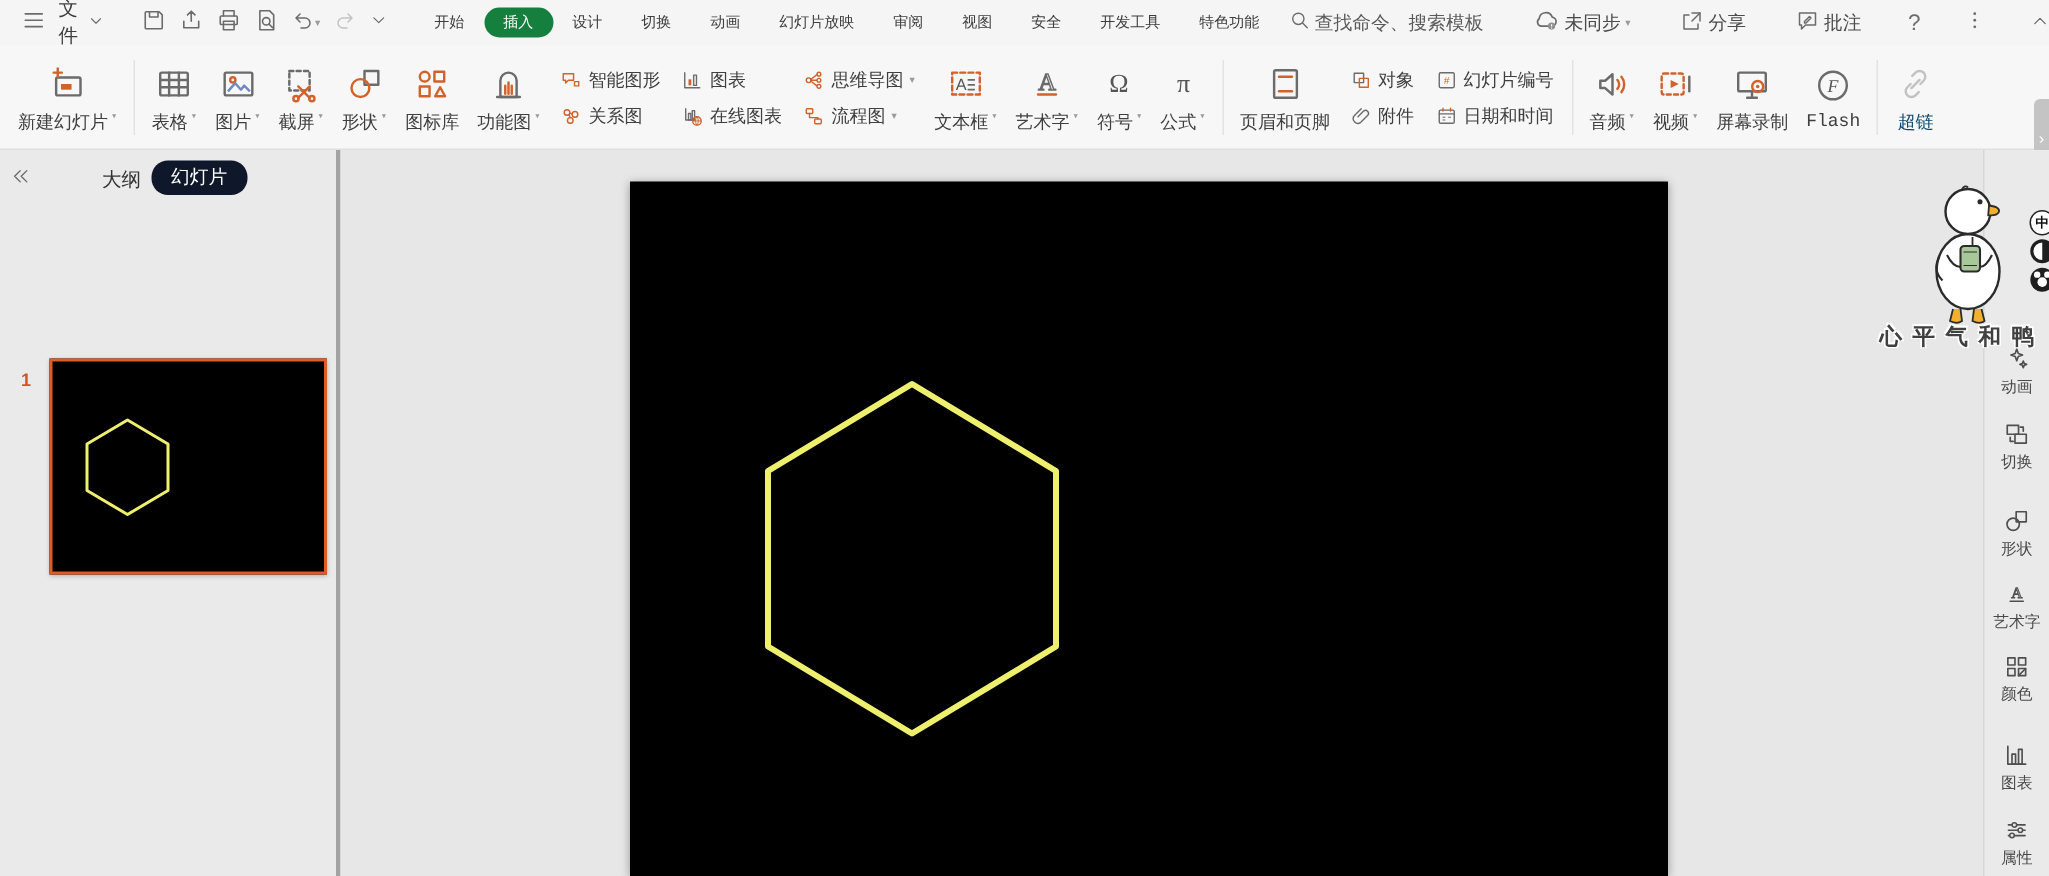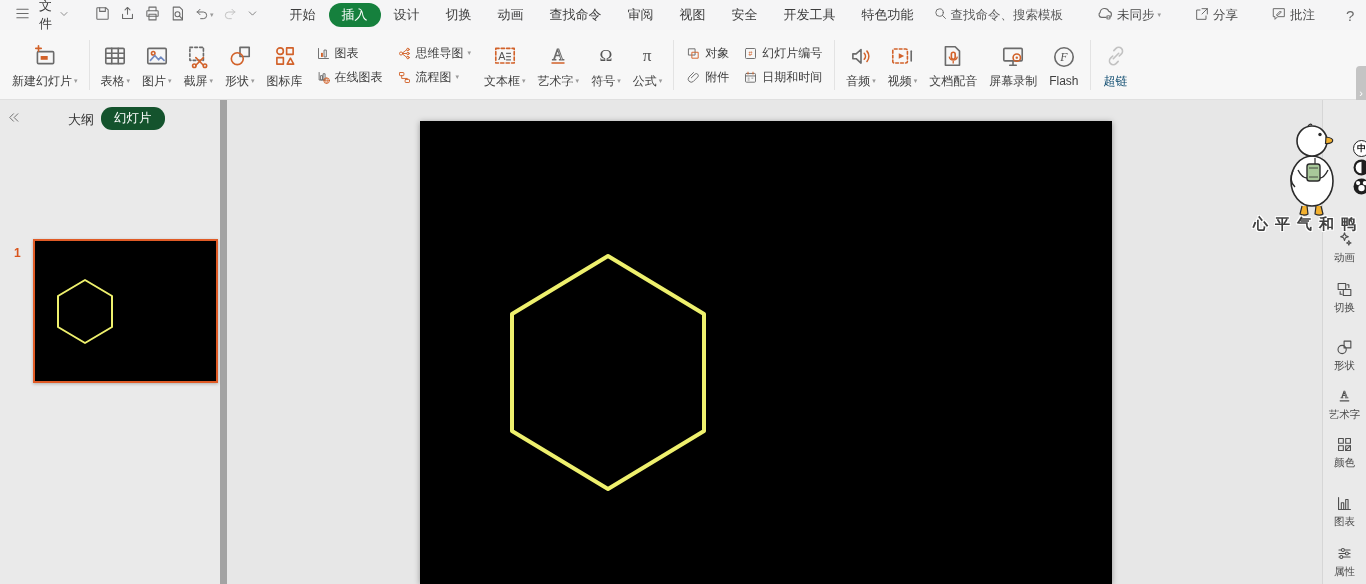--- a/index.html
+++ b/index.html
@@ -6,50 +6,50 @@
   html,body { width:1366px; height:584px; overflow:hidden; }
   body { font-family:"Liberation Sans","DejaVu Sans",sans-serif; font-size:12px; color:#3d3d3d;
          background:#e7e7e7; position:relative; }
 
   
   .topbar { height:30px; background:#f5f5f6; display:flex; align-items:center; padding:0 10px 0 10px; }
   .tb-ic { display:flex; align-items:center; justify-content:center; padding:2px 4px; border-radius:3px; }
   .file-lbl { font-size:13px; margin:0 2px 0 4px; }
   .tb-sep { width:1px; height:16px; background:#dcdcdc; margin:0 8px; }
   .tab-strip { display:flex; align-items:center; margin-left:14px; }
-  .tab { padding:3px 13px; font-size:13px; border-radius:12px; white-space:nowrap; }
+  .tab { padding:3px 13px; font-size:10px; border-radius:12px; white-space:nowrap; }
   .tab.active { background:#15803d; color:#fff; }
   .tb-right { margin-left:auto; display:flex; align-items:center; gap:21px; }
   .tb-grp { display:flex; align-items:center; gap:3px; font-size:12.5px; color:#4a4a4a; padding:2px 6px; white-space:nowrap; }
   .ph { color:#5a5a5a; }
   .mini-dd { font-size:7px; color:#9a9a9a; }
 
   
   .ribbon { position:absolute; top:30px; left:0; right:0; height:70px; background:#f7f7f7;
             border-bottom:1px solid #e0e0e0; display:flex; align-items:stretch; padding:3px 14px 2px 6px; }
   .rsep { width:1px; background:#e3e3e3; margin:7px 5px; }
   .big { display:flex; flex-direction:column; align-items:center; justify-content:center; gap:2px;
          padding:2px 6px; border-radius:3px; }
   .bigicon { height:30px; display:flex; align-items:center; }
-  .lbl { font-size:12px; color:#3f3f3f; white-space:nowrap; display:flex; align-items:center; gap:2px; }
+  .lbl { font-size:12px; color:#3f3f3f; white-space:nowrap; display:flex; align-items:flex-start; gap:2px;font-family:Liberation Mono, monospace; }
   .colcell { display:flex; flex-direction:column; justify-content:center; gap:5px; padding:0 5px; }
   .smallbtn { display:flex; align-items:center; gap:4px; font-size:12px; color:#3f3f3f; white-space:nowrap; border-radius:3px; padding:1px 2px; }
   .dis .lbl, .dis.smallbtn { color:#0c4a6e; }
   .big.dis { overflow:hidden; width:40px; }
   .ribbon-expand { position:absolute; right:0; top:36px; width:10px; height:54px; background:#c4c4c4;
                    border-radius:4px 0 0 4px; display:flex; align-items:center; justify-content:center;
                    color:#fff; font-size:11px; }
 
   
   .left-panel { position:absolute; top:100px; left:0; width:227px; bottom:0; background:#eaeaea;
-                border-right:7px solid #a3a3a3; }
+                border-right:3px solid #a3a3a3; }
   .panel-tabs { position:relative; height:40px; }
   .collapse-btn { position:absolute; left:6px; top:10px; }
   .ptab-outline { position:absolute; left:68px; top:11px; font-size:13px; color:#333; }
-  .ptab-slides { position:absolute; left:101px; top:7px; font-size:12.5px; background:#14532d; color:#fff;
+  .ptab-slides { position:absolute; left:101px; top:7px; font-size:12.5px; background:#0f172a; color:#fff;
                  padding:3px 13px; border-radius:11px; }
   .slide-num { position:absolute; left:14px; top:146px; color:#d9541c; font-weight:bold; font-size:12px; }
   .thumb { position:absolute; left:33px; top:139px; width:185px; height:144px; background:#000;
            border:2px solid #e05b26; box-shadow:0 1px 3px rgba(0,0,0,.25); }
 
   .canvas-area { position:absolute; top:100px; left:227px; right:44px; bottom:0; background:#e7e7e7; }
   .slide { position:absolute; left:193px; top:21px; width:692px; height:463px; background:#000;
            box-shadow:0 1px 6px rgba(0,0,0,.35); }
 
   .right-sidebar { position:absolute; top:100px; right:0; width:44px; bottom:0; background:#eaeaea;
@@ -124,21 +124,21 @@
           <path d="M6 9l6 6 6-6" fill="none" stroke="#6b6b6b" stroke-width="1.5" stroke-linecap="round" stroke-linejoin="round"></path>
         </svg></span>
     </span>
 
   <div class="tab-strip">
       <div class="tab">开始</div>
       <div class="tab active">插入</div>
       <div class="tab">设计</div>
       <div class="tab">切换</div>
       <div class="tab">动画</div>
-      <div class="tab">查找命令</div>
+      <div class="tab">幻灯片放映</div>
       <div class="tab">审阅</div>
       <div class="tab">视图</div>
       <div class="tab">安全</div>
       <div class="tab">开发工具</div>
       <div class="tab">特色功能</div>
     </div>
 
   <div class="tb-right">
     <span class="tb-grp">
       <span><svg width="15" height="15" viewBox="0 0 24 24">
@@ -261,20 +261,51 @@
           <circle cx="7.5" cy="7.5" r="3" fill="none" stroke="#d2622a" stroke-width="1.5" stroke-linecap="round" stroke-linejoin="round"></circle>
           <rect x="13.5" y="4.5" width="6" height="6" fill="none" stroke="#d2622a" stroke-width="1.5" stroke-linecap="round" stroke-linejoin="round"></rect>
           <rect x="4.5" y="13.5" width="6" height="6" fill="none" stroke="#d2622a" stroke-width="1.5" stroke-linecap="round" stroke-linejoin="round"></rect>
           <path d="M17 14l3 5.5h-6z" fill="none" stroke="#d2622a" stroke-width="1.5" stroke-linecap="round" stroke-linejoin="round"></path>
         </svg>
       </span>
       <span class="lbl">
         <span>图标库</span>
       </span>
     </div>
+    <div class="big">
+      <span class="bigicon">
+        <svg width="26" height="26" viewBox="0 0 24 24">
+          <path d="M7 20V10a5 5 0 0 1 10 0v10z" fill="none" stroke="#6b6b6b" stroke-width="1.5" stroke-linecap="round" stroke-linejoin="round"></path>
+          <path d="M10 13v5M12 11v7M14 13v5" fill="none" stroke="#d2622a" stroke-width="1.5" stroke-linecap="round" stroke-linejoin="round"></path>
+          <path d="M5 20h14" fill="none" stroke="#6b6b6b" stroke-width="1.5" stroke-linecap="round" stroke-linejoin="round"></path>
+        </svg>
+      </span>
+      <span class="lbl">
+        <span>功能图</span>
+        <span class="mini-dd">▾</span>
+      </span>
+    </div>
+    <div class="colcell">
+      <div class="smallbtn">
+        <svg width="15" height="15" viewBox="0 0 24 24">
+          <path d="M4 5h11v7H9.5L6.5 15v-3H4z" fill="none" stroke="#d2622a" stroke-width="1.5" stroke-linecap="round" stroke-linejoin="round"></path>
+          <rect x="16" y="13.5" width="4.5" height="4.5" fill="none" stroke="#d2622a" stroke-width="1.5" stroke-linecap="round" stroke-linejoin="round"></rect>
+        </svg>
+        <span>智能图形</span>
+      </div>
+      <div class="smallbtn">
+        <svg width="15" height="15" viewBox="0 0 24 24">
+          <circle cx="8" cy="8" r="3" fill="none" stroke="#d2622a" stroke-width="1.5" stroke-linecap="round" stroke-linejoin="round"></circle>
+          <circle cx="16.5" cy="10" r="3" fill="none" stroke="#d2622a" stroke-width="1.5" stroke-linecap="round" stroke-linejoin="round"></circle>
+          <circle cx="11.5" cy="16.5" r="3" fill="none" stroke="#d2622a" stroke-width="1.5" stroke-linecap="round" stroke-linejoin="round"></circle>
+          <path d="M10.3 10.4l1 3.2M11 8.7l2.6.9" fill="none" stroke="#d2622a" stroke-width="1.5" stroke-linecap="round" stroke-linejoin="round"></path>
+        </svg>
+        <span>关系图</span>
+      </div>
+    </div>
     <div class="colcell">
       <div class="smallbtn">
         <svg width="15" height="15" viewBox="0 0 24 24">
           <path d="M4 4v16h16" fill="none" stroke="#6b6b6b" stroke-width="1.5" stroke-linecap="round" stroke-linejoin="round"></path>
           <rect x="8" y="11" width="3" height="6.5" fill="#d2622a"></rect>
           <rect x="13.5" y="6.5" width="3" height="11" fill="none" stroke="#6b6b6b" stroke-width="1.5" stroke-linecap="round" stroke-linejoin="round"></rect>
         </svg>
         <span>图表</span>
       </div>
       <div class="smallbtn">
@@ -351,20 +382,32 @@
         <svg width="26" height="26" viewBox="0 0 24 24">
           <text x="12" y="17" font-size="16" text-anchor="middle" fill="#555" font-family="Liberation Serif, serif">π</text>
         </svg>
       </span>
       <span class="lbl">
         <span>公式</span>
         <span class="mini-dd">▾</span>
       </span>
     </div>
     <div class="rsep"></div>
+    <div class="big">
+      <span class="bigicon">
+        <svg width="26" height="26" viewBox="0 0 24 24">
+          <rect x="5" y="3.5" width="14" height="17" rx="1" fill="none" stroke="#6b6b6b" stroke-width="1.5" stroke-linecap="round" stroke-linejoin="round"></rect>
+          <path d="M8 7.5h8" fill="none" stroke="#d2622a" stroke-width="1.5" stroke-linecap="round" stroke-linejoin="round"></path>
+          <path d="M8 16.5h8" fill="none" stroke="#d2622a" stroke-width="1.5" stroke-linecap="round" stroke-linejoin="round"></path>
+        </svg>
+      </span>
+      <span class="lbl">
+        <span>页眉和页脚</span>
+      </span>
+    </div>
     <div class="colcell">
       <div class="smallbtn">
         <svg width="15" height="15" viewBox="0 0 24 24">
           <rect x="4.5" y="4.5" width="10" height="10" fill="none" stroke="#6b6b6b" stroke-width="1.5" stroke-linecap="round" stroke-linejoin="round"></rect>
           <rect x="10" y="10" width="9.5" height="9.5" fill="none" stroke="#d2622a" stroke-width="1.5" stroke-linecap="round" stroke-linejoin="round"></rect>
         </svg>
         <span>对象</span>
       </div>
       <div class="smallbtn">
         <svg width="15" height="15" viewBox="0 0 24 24">
@@ -409,32 +452,20 @@
       <span class="bigicon">
         <svg width="26" height="26" viewBox="0 0 24 24">
           <rect x="3.5" y="5.5" width="13.5" height="13" rx="1.5" stroke-dasharray="2.5 2" fill="none" stroke="#d2622a" stroke-width="1.5" stroke-linecap="round" stroke-linejoin="round"></rect>
           <path d="M9 9.5l5 2.5-5 2.5z" fill="#d2622a"></path>
           <path d="M20.5 7.5v9" fill="none" stroke="#6b6b6b" stroke-width="1.5" stroke-linecap="round" stroke-linejoin="round"></path>
         </svg>
       </span>
       <span class="lbl">
         <span>视频</span>
         <span class="mini-dd">▾</span>
-      </span>
-    </div>
-    <div class="big">
-      <span class="bigicon">
-        <svg width="26" height="26" viewBox="0 0 24 24">
-          <path d="M5 3.5h9l4 4V20.5H5z" fill="none" stroke="#6b6b6b" stroke-width="1.5" stroke-linecap="round" stroke-linejoin="round"></path>
-          <rect x="10.5" y="8.5" width="3.5" height="6.5" rx="1.75" fill="none" stroke="#d2622a" stroke-width="1.5" stroke-linecap="round" stroke-linejoin="round"></rect>
-          <path d="M8.5 12.5a3.8 3.8 0 0 0 7.5 0M12.2 16.5v2.5" stroke="#d2622a" fill="none" stroke-width="1.2"></path>
-        </svg>
-      </span>
-      <span class="lbl">
-        <span>文档配音</span>
       </span>
     </div>
     <div class="big">
       <span class="bigicon">
         <svg width="26" height="26" viewBox="0 0 24 24">
           <rect x="3.5" y="5" width="17" height="11.5" rx="1" fill="none" stroke="#6b6b6b" stroke-width="1.5" stroke-linecap="round" stroke-linejoin="round"></rect>
           <path d="M9 20.5h6M12 16.5v4" fill="none" stroke="#6b6b6b" stroke-width="1.5" stroke-linecap="round" stroke-linejoin="round"></path>
           <circle cx="15.5" cy="13.5" r="3.4" fill="none" stroke="#d2622a" stroke-width="1.5" stroke-linecap="round" stroke-linejoin="round"></circle>
           <circle cx="15.5" cy="13.5" r="1.1" fill="#d2622a"></circle>
         </svg>

